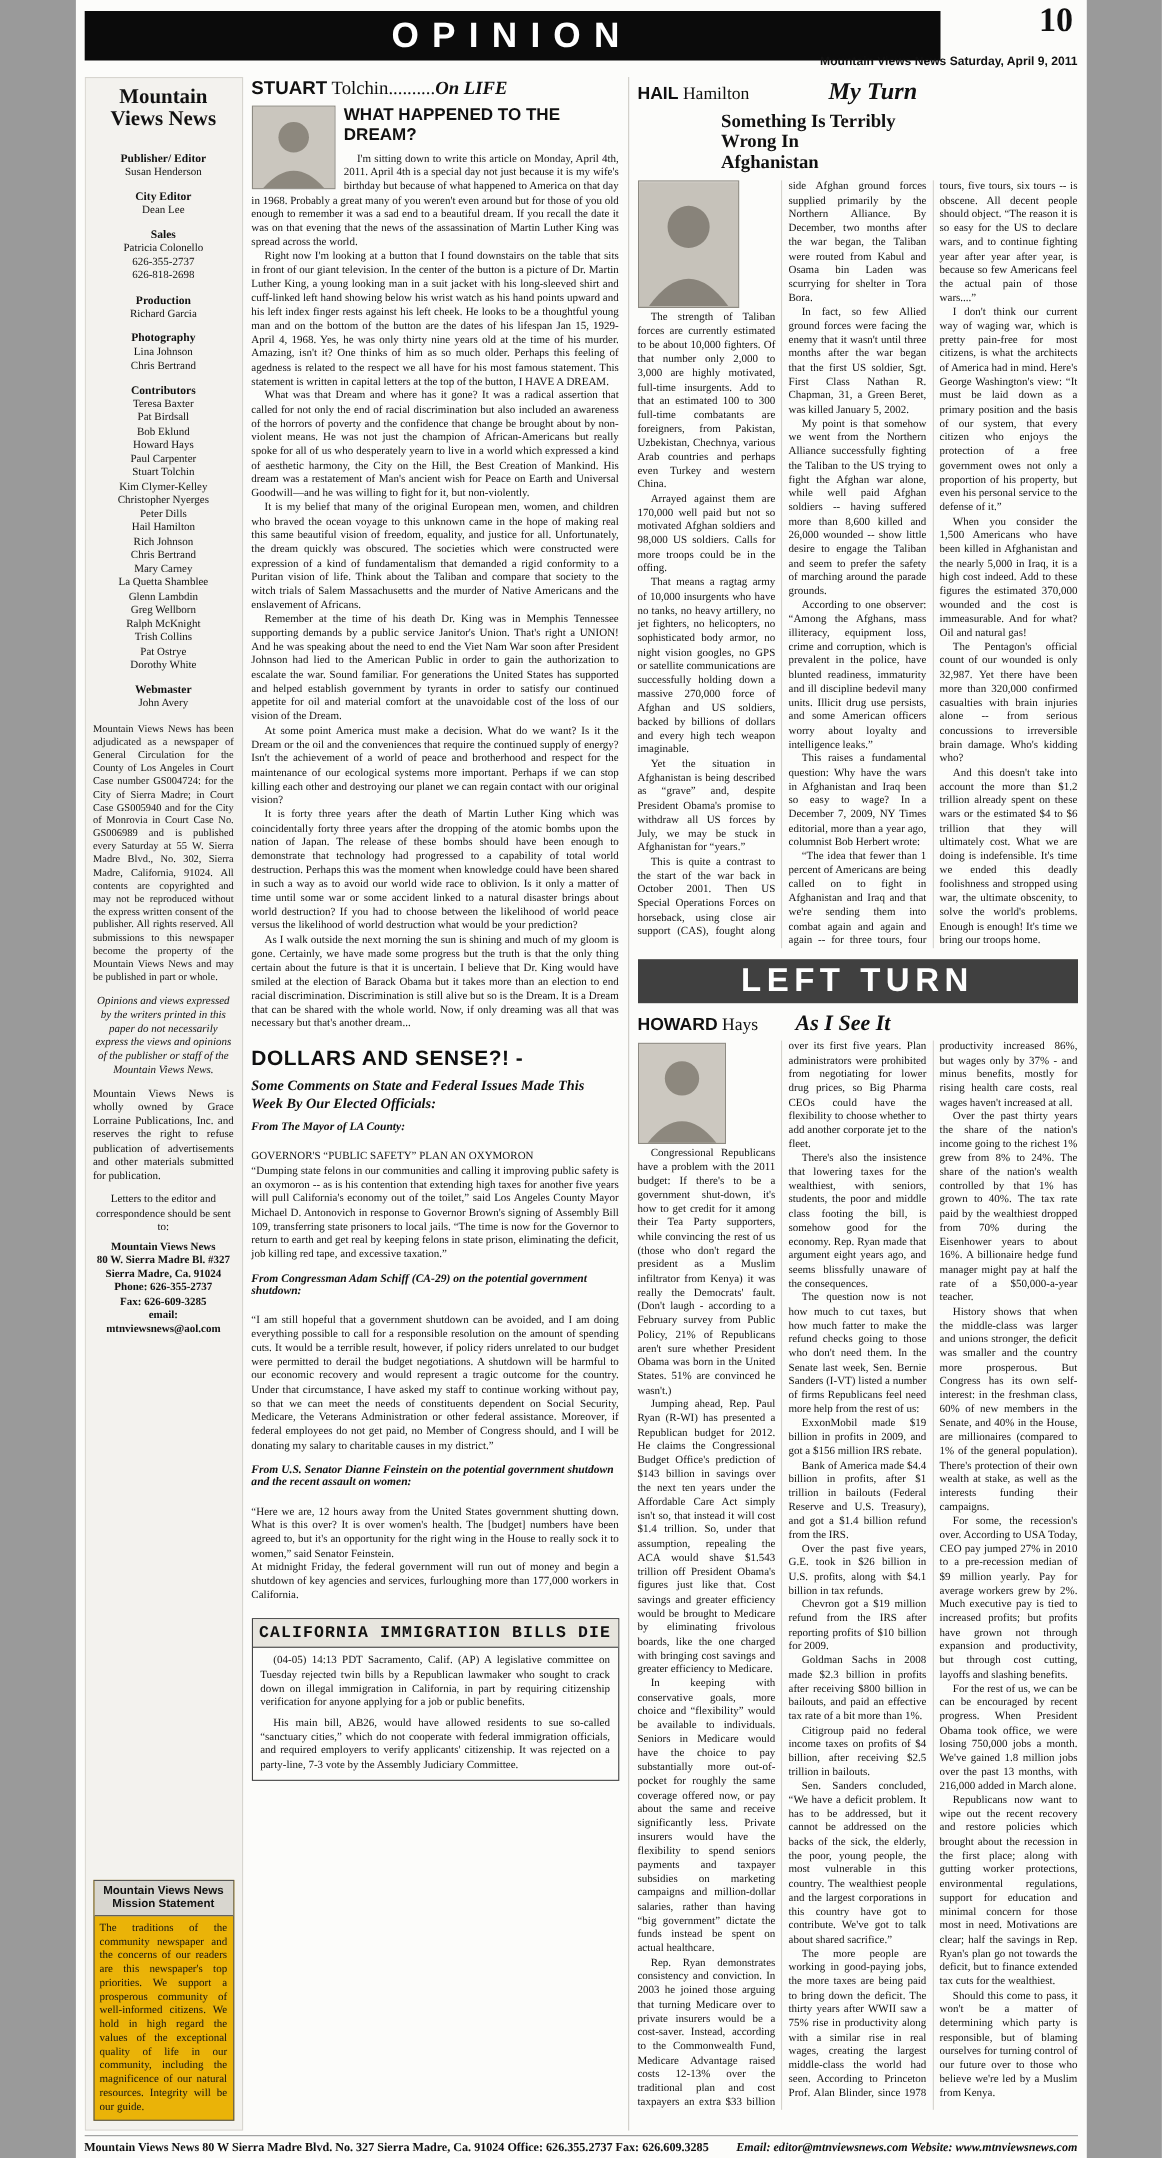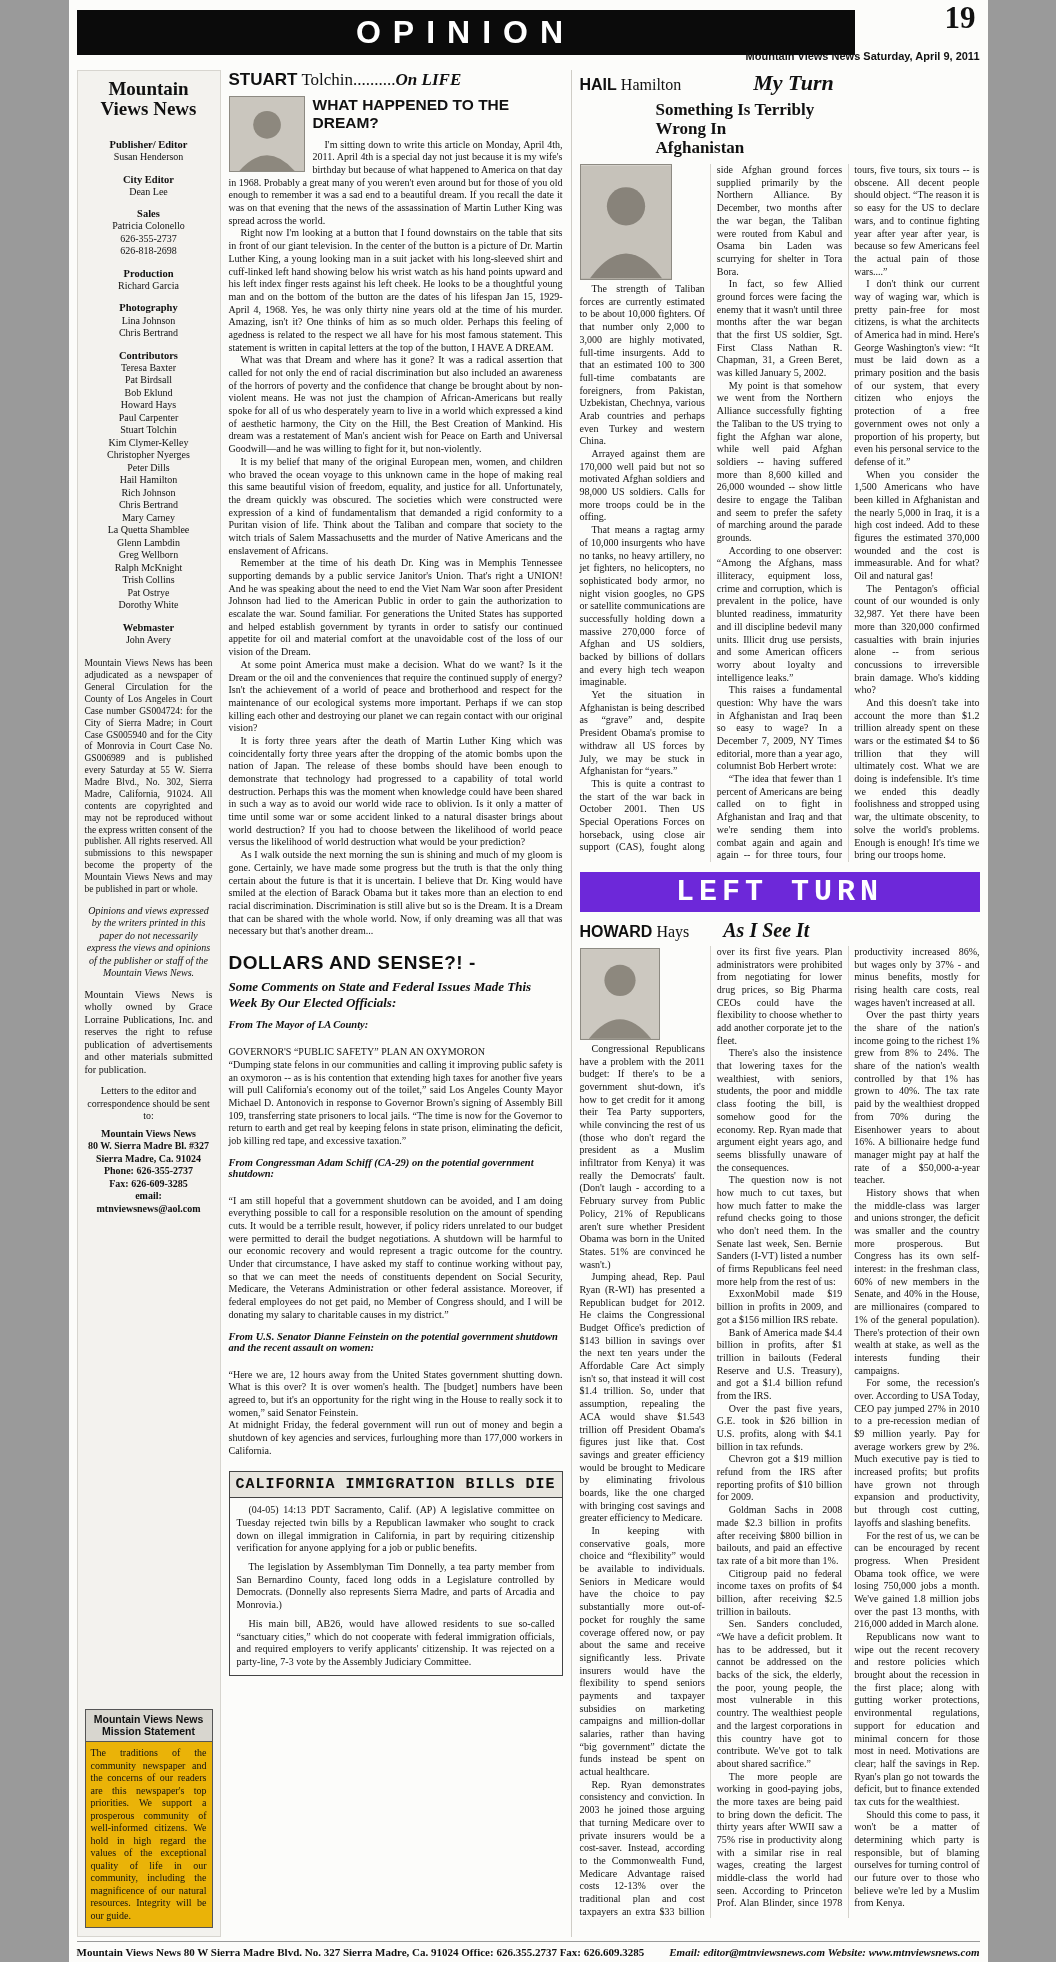--- a/index.html
+++ b/index.html
@@ -58,38 +58,38 @@
 
   
   .right { flex:1; display:flex; flex-direction:column; border-left:1px solid #cfcdc6; padding-left:8px; }
   .col-head { font-size:16px; display:flex; align-items:baseline; }
   .ham-ct { font-weight:bold; font-style:italic; font-size:22px; margin-left:72px; }
   .hays-ct { font-weight:bold; font-style:italic; font-size:20px; margin-left:34px; }
   .ham-headline { font-size:17px; font-weight:bold; line-height:1.12; width:40%; margin:4px 0 7px 19%; }
   .colbody { column-count:3; column-gap:12px; column-rule:1px solid #d4d2cb; }
   .ham-photo { float:left; width:92px; height:116px; margin:0 6px 3px 0; }
   .hays-photo { float:left; width:80px; height:92px; margin:2px 6px 3px 0; }
-  .ltn { margin:10px 0 5px 0; background:#6d28d9; color:#fff; text-align:center;
-    font-family:Liberation Mono, monospace; font-weight:bold; font-size:30px; letter-spacing:5px; padding:3px 0; }
+  .ltn { margin:10px 0 5px 0; background:#404040; color:#fff; text-align:center;
+    font-family:Liberation Sans, sans-serif; font-weight:bold; font-size:30px; letter-spacing:5px; padding:3px 0; }
   .hays { margin-top:2px; }
   .hays .col-head { margin-bottom:4px; }
 
   
   .footer { flex:none; border-top:1px solid #999; margin-top:4px; padding-top:4px;
     font-size:11px; font-weight:bold; display:flex; justify-content:space-between; }
   .footer-links { font-style:italic; }
 </style>
 </head>
 <body>
 
 <div class="page">
 
   <div class="header">
     <div class="opinion-bar">OPINION</div>
-    <div class="page-num">19</div>
+    <div class="page-num">10</div>
     <div class="dateline">Mountain Views News  Saturday, April 9, 2011</div>
   </div>
 
   <div class="main">
 
     <aside class="sidebar">
       <div class="sb-title">Mountain Views News</div>
       <div>
 
           <div class="sb-role">Publisher/ Editor</div>
@@ -202,21 +202,20 @@
 At midnight Friday, the federal government will run out of money and begin a shutdown of key agencies and services, furloughing more than 177,000 workers in California.</div>
             </div>
           </div>
       </div>
 
       <div class="imm-box article">
         <div class="imm-title">CALIFORNIA IMMIGRATION BILLS DIE</div>
         <div>
 
         <p>(04-05) 14:13 PDT Sacramento, Calif. (AP)   A legislative committee on Tuesday rejected twin bills by a Republican lawmaker who sought to crack down on illegal immigration in California, in part by requiring citizenship verification for anyone applying for a job or public benefits.</p>
-            <p>The legislation by Assemblyman Tim Donnelly, a tea party member from San Bernardino County, faced long odds in a Legislature controlled by Democrats.  (Donnelly also represents Sierra Madre, and parts of Arcadia and Monrovia.)</p>
             <p>His main bill, AB26, would have allowed residents to sue so-called “sanctuary cities,” which do not cooperate with federal immigration officials, and required employers to verify applicants' citizenship. It was rejected on a party-line, 7-3 vote by the Assembly Judiciary Committee.</p>
           </div>
       </div>
 
     </section>
 
     <section class="right">
 
       <div class="ham">
         <div class="col-head">

